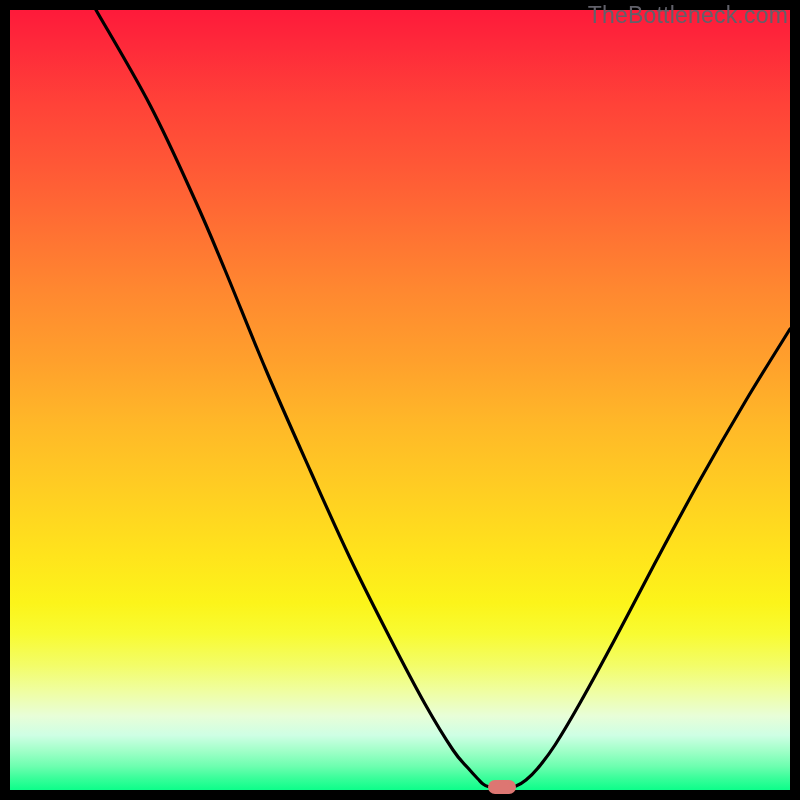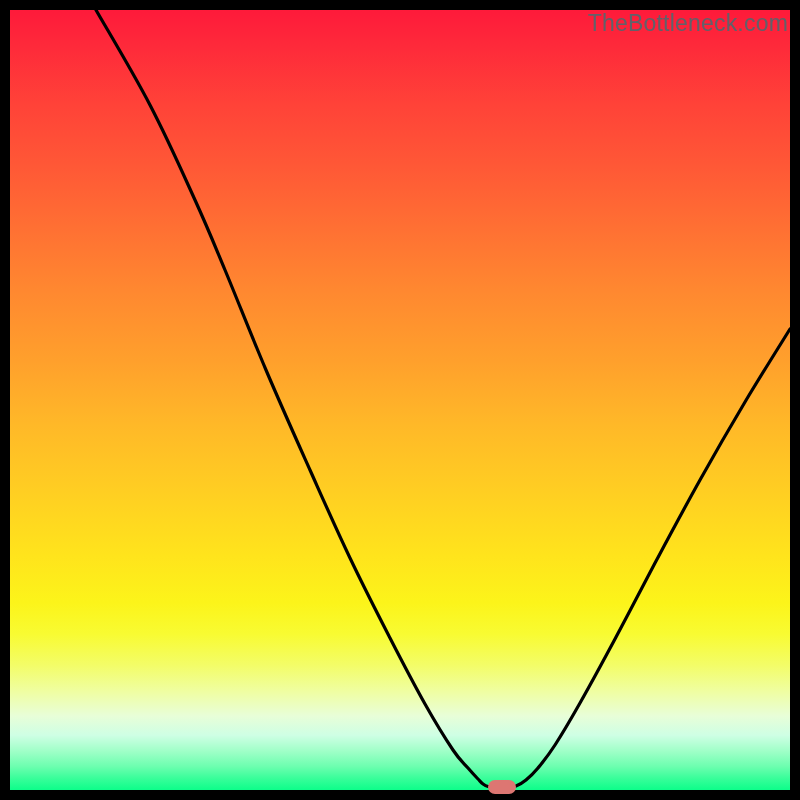--- a/index.html
+++ b/index.html
@@ -34,21 +34,21 @@
       #effea4 87.5%,
       #e8fed8 90.5%,
       #ceffe4 93%,
       #a0ffc8 95%,
       #6cfeaf 97%,
       #39fe9a 98.5%,
       #0dfd8a 100%);
   }
   .watermark {
     position: absolute;
-    top: 10px;
+    top: 2px;
     right: 12px;
     font-size: 23px;
     font-weight: 400;
     color: #61616a;
     font-family: Arial, sans-serif;
     letter-spacing: 0.2px;
   }
   svg.curve {
     position: absolute;
     left: 0;

